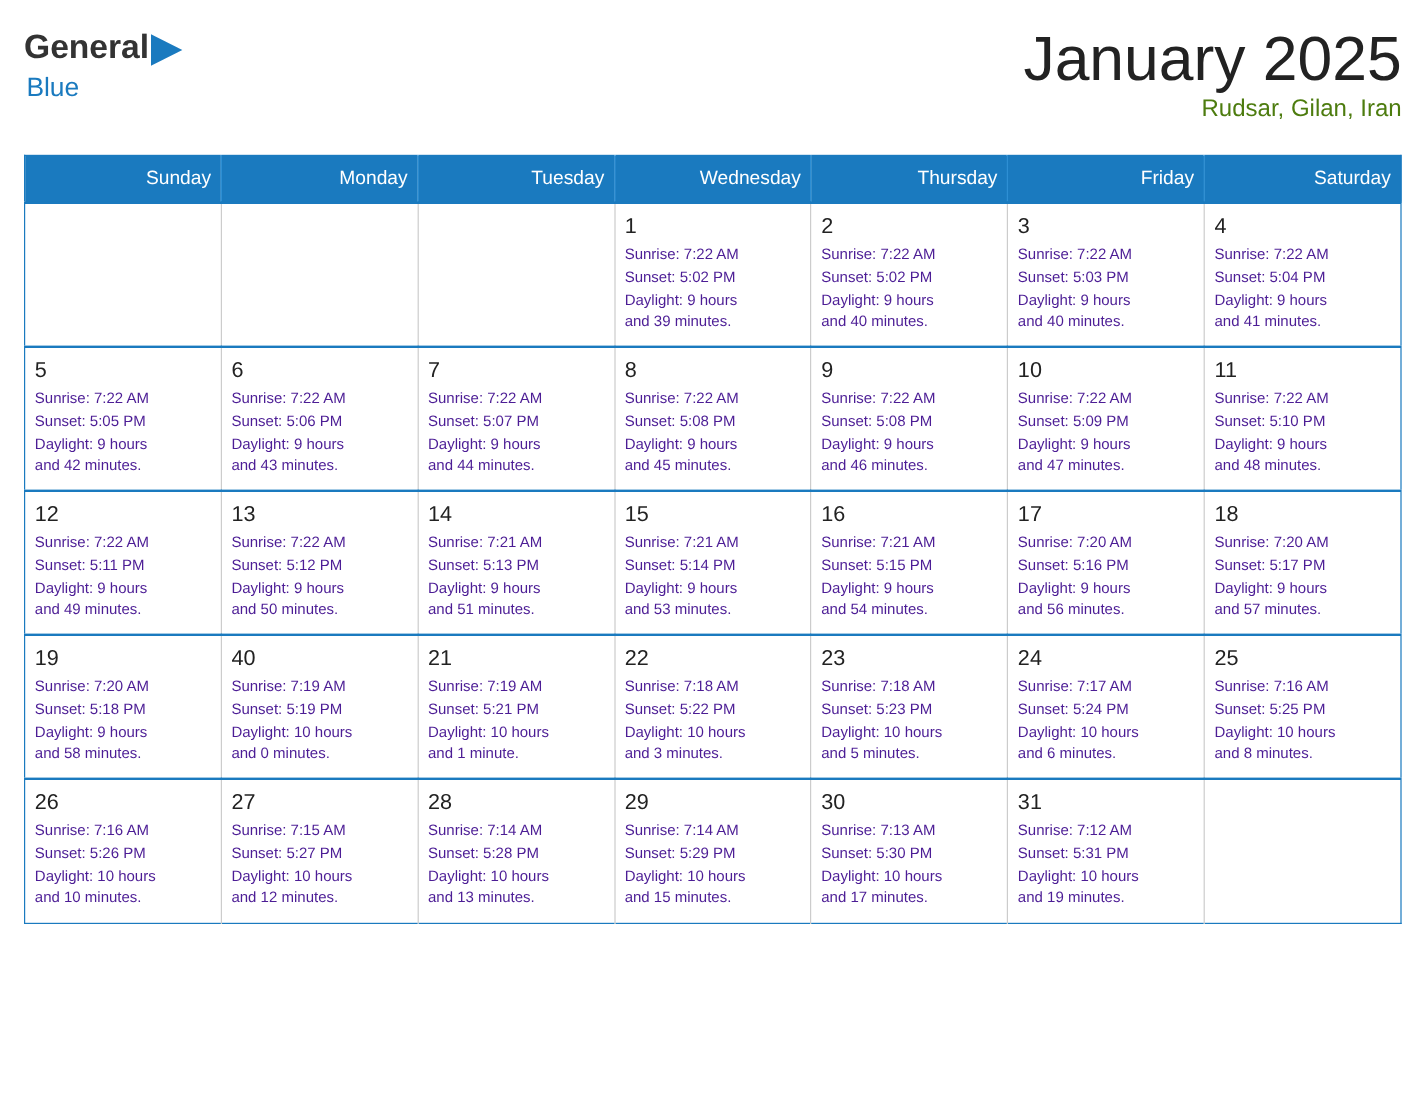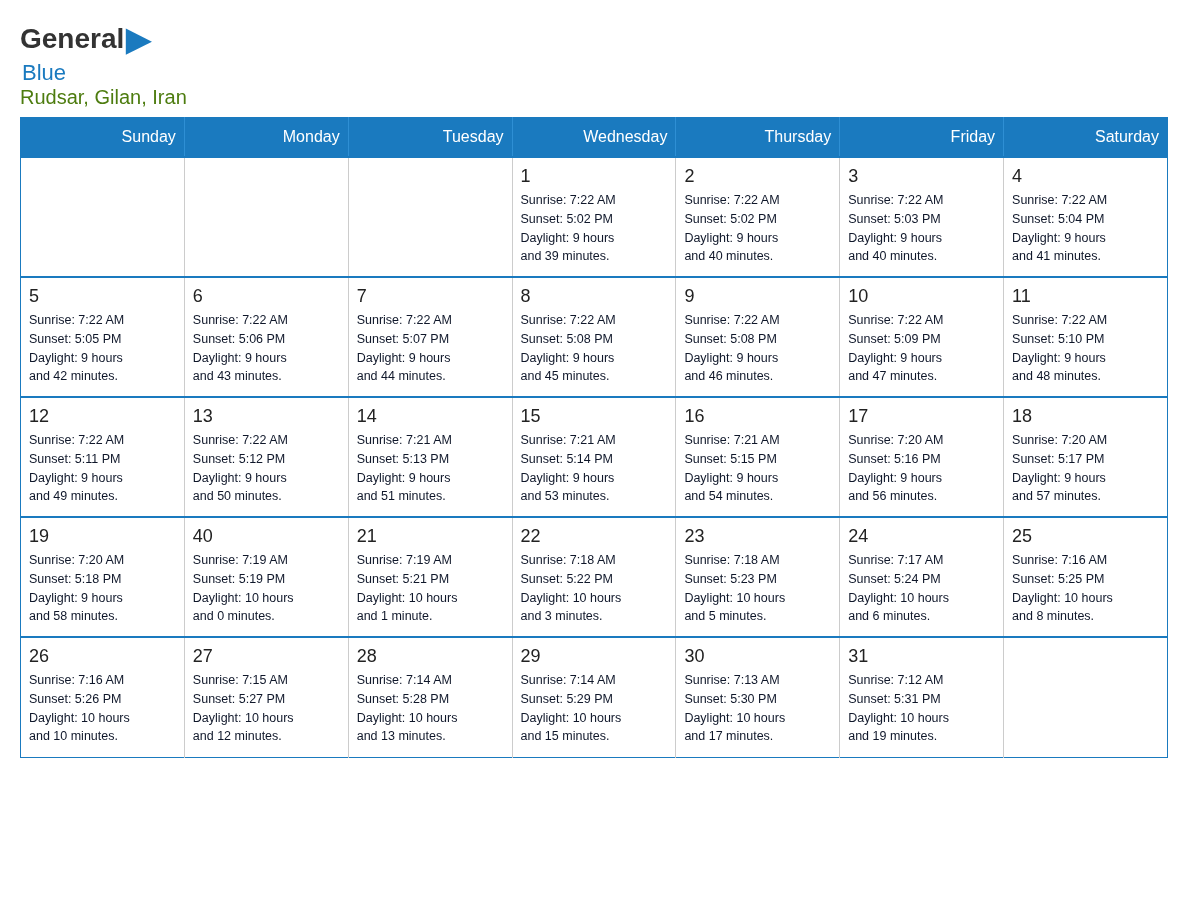--- a/index.html
+++ b/index.html
@@ -7,22 +7,21 @@
       font-family: Arial, sans-serif;
       background: #fff;
       padding: 20px;
       width: 1188px;
       min-height: 918px;
     }
     .header {
       display: flex;
       justify-content: space-between;
       align-items: flex-start;
-      margin-bottom: 8px;
-      flex-direction: column;
+      margin-bottom: 26px;
     }
     .logo {
       display: flex;
       flex-direction: column;
     }
     .logo-text {
       display: flex;
       align-items: center;
       font-size: 28px;
       font-weight: bold;
@@ -88,36 +87,37 @@
       border-right: none;
     }
     .day-number {
       font-size: 18px;
       color: #222;
       display: block;
       margin-bottom: 4px;
     }
     .day-info {
       font-size: 12.5px;
-      color: #0f172a;
+      color: #4c1d95;
       line-height: 1.5;
     }
   </style>
 </head>
 <body>
 
 <div class="header">
   <div class="logo">
     <div class="logo-text">
       <span class="logo-general">General</span>
       <span class="logo-blue-arrow">▶</span>
     </div>
     <div class="logo-blue-text">Blue</div>
   </div>
   <div class="title-block">
+    <div class="calendar-title">January 2025</div>
     <div class="calendar-subtitle">Rudsar, Gilan, Iran</div>
   </div>
 </div>
 
 <table class="calendar">
   <thead>
     <tr>
     <th>Sunday</th>
         <th>Monday</th>
         <th>Tuesday</th>

